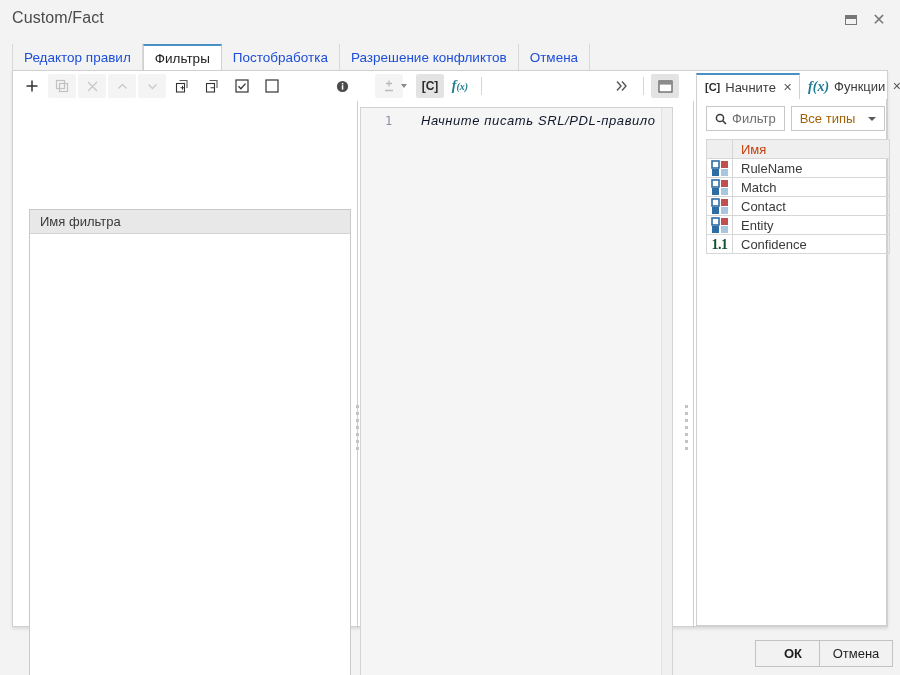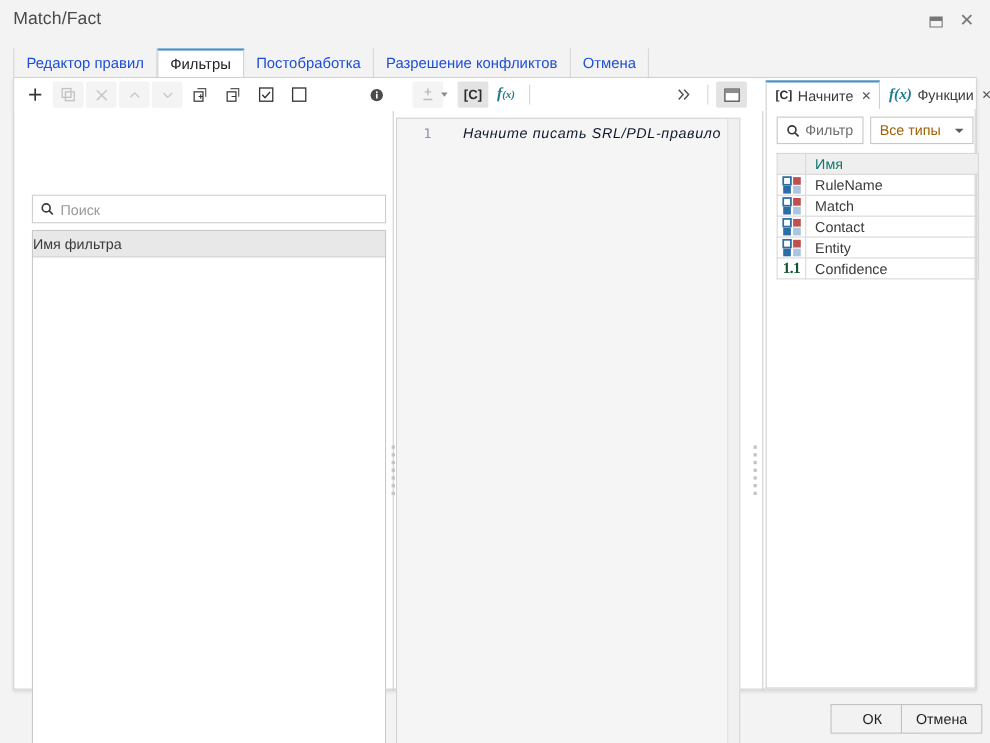--- a/index.html
+++ b/index.html
@@ -105,21 +105,21 @@
   }
   #search-placeholder { color: #9a9a9a; font-size: 13px; margin-left: 6px; }
   #filter-list {
     position: absolute; left: 16px; top: 108px;
     width: 322px; height: 515px;
     border: 1px solid #c9c9c9; background: #fff;
     overflow: hidden;
   }
   #list-header {
     height: 24px; background: #e8e8e8;
-    display: flex; align-items: center; 
+    display: flex; align-items: center; padding-left: 10px;
     color: #3a3a3a; font-size: 13px;
     border-bottom: 1px solid #d4d4d4;
   }
 
   
   .splitter {
     position: absolute; width: 11px;
     display: flex; flex-direction: column;
     align-items: center; justify-content: center;
     cursor: col-resize;
@@ -200,21 +200,21 @@
   #dock-btn-types { color: #a16207; }
   #cols-table {
     position: absolute; left: 9px; top: 40px; width: 184px;
     border-collapse: collapse;
     font-size: 13px;
   }
   #cols-table th, #cols-table td {
     border: 1px solid #d7d7d7; padding: 0; height: 19px;
     text-align: left; font-weight: normal;
   }
-  #cols-table th { background: #efefef; color: #0f766e; }
+  #cols-table th { background: #efefef; color: #c2410c; }
   #cols-table th.icon-col, #cols-table td.icon-col { width: 26px; }
   #cols-table th.name-col { padding-left: 8px; }
   #cols-table td.name-col { padding-left: 8px; color: #3a3a3a; }
   .type-icon { display: block; margin: 0 auto; }
   .num-icon {
     display: block; text-align: center; color: #14532d;
     font-family: "Liberation Serif", serif;
     font-weight: 700; font-size: 14px; line-height: 17px;
     letter-spacing: -.5px;
   }
@@ -222,28 +222,28 @@
   
   #footer {
     position: absolute; left: 0; top: 636px; width: 900px; height: 39px;
   }
   .fbtn {
     position: absolute; top: 4px; height: 27px;
     border: 1px solid #c2c2c2; background: #f2f2f2;
     display: flex; align-items: center; justify-content: center;
     font-size: 13px; color: #1f1f1f; cursor: default;
   }
-  #btn-ok { left: 755px; width: 76px; font-weight: 400; }
+  #btn-ok { left: 755px; width: 76px; font-weight: 700; }
   #btn-cancel { left: 819px; width: 74px; }
 </style>
 </head>
 <body>
 
 <div id="titlebar">
-  <div id="window-title">Match/Fact</div>
+  <div id="window-title">Custom/Fact</div>
   <div class="wbtn" id="btn-restore">
     <span class="restore-glyph"></span>
   </div>
   <div class="wbtn" id="btn-close">
     <span class="close-glyph">✕</span>
   </div>
 </div>
 
 <div id="tabstrip">
   <div class="tab">Редактор правил</div>
@@ -337,27 +337,20 @@
     <div class="tb-sep"></div>
     <div class="tb sel" style="margin-right:6px">
       <svg width="15" height="13" viewBox="0 0 15 13">
         <rect x="1" y="1" width="13" height="11" fill="#fff" stroke="#555" stroke-width="1.2"></rect>
         <rect x="1" y="1" width="13" height="3.6" fill="#8c8c8c"></rect>
       </svg>
     </div>
   </div>
 
   <div id="left-pane">
-    <div id="search-box">
-      <svg width="12" height="12" viewBox="0 0 12 12">
-        <circle cx="5" cy="5" r="3.6" fill="none" stroke="#3a3a3a" stroke-width="1.5"></circle>
-        <path d="M7.8 7.8L11 11" stroke="#3a3a3a" stroke-width="1.6"></path>
-      </svg>
-      <span id="search-placeholder">Поиск</span>
-    </div>
     <div id="filter-list">
       <div id="list-header">Имя фильтра</div>
     </div>
   </div>
 
   <div class="vline" style="left:344px; top:30px; height:527px;"></div>
   <div class="splitter" style="left:339px; top:330px; height:52px;">
     <span class="dot"></span>
     <span class="dot"></span>
     <span class="dot"></span>

